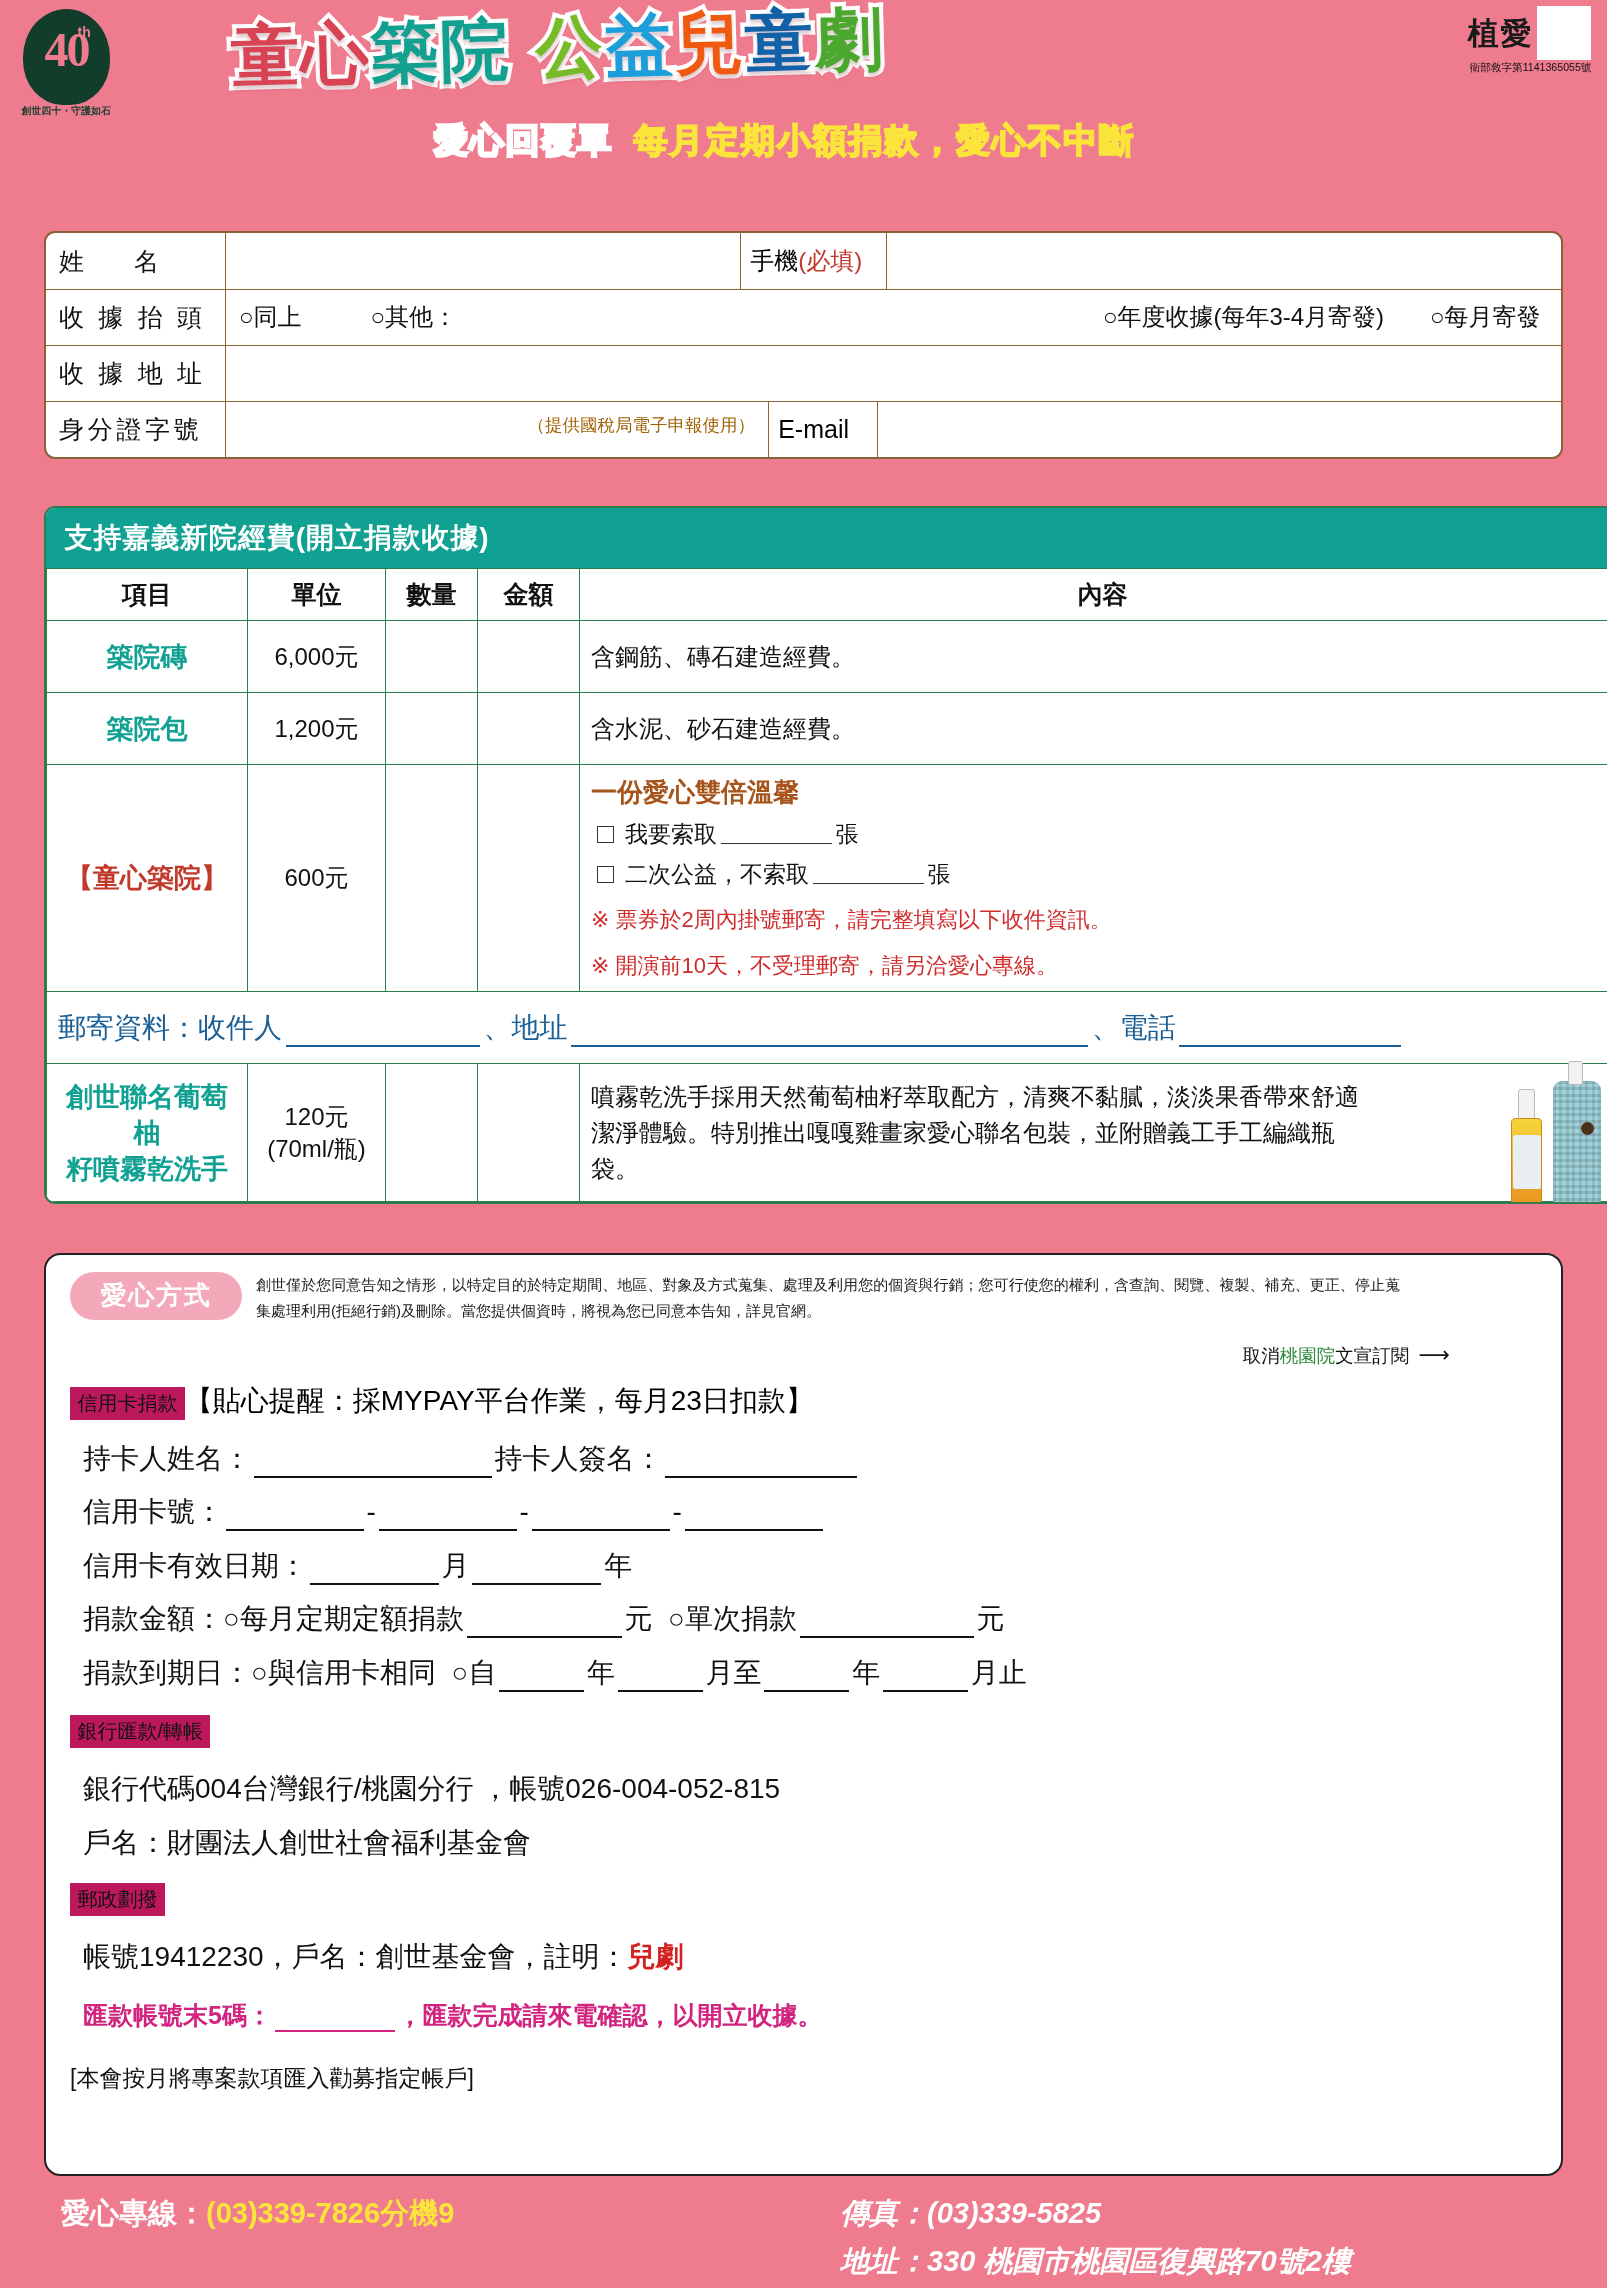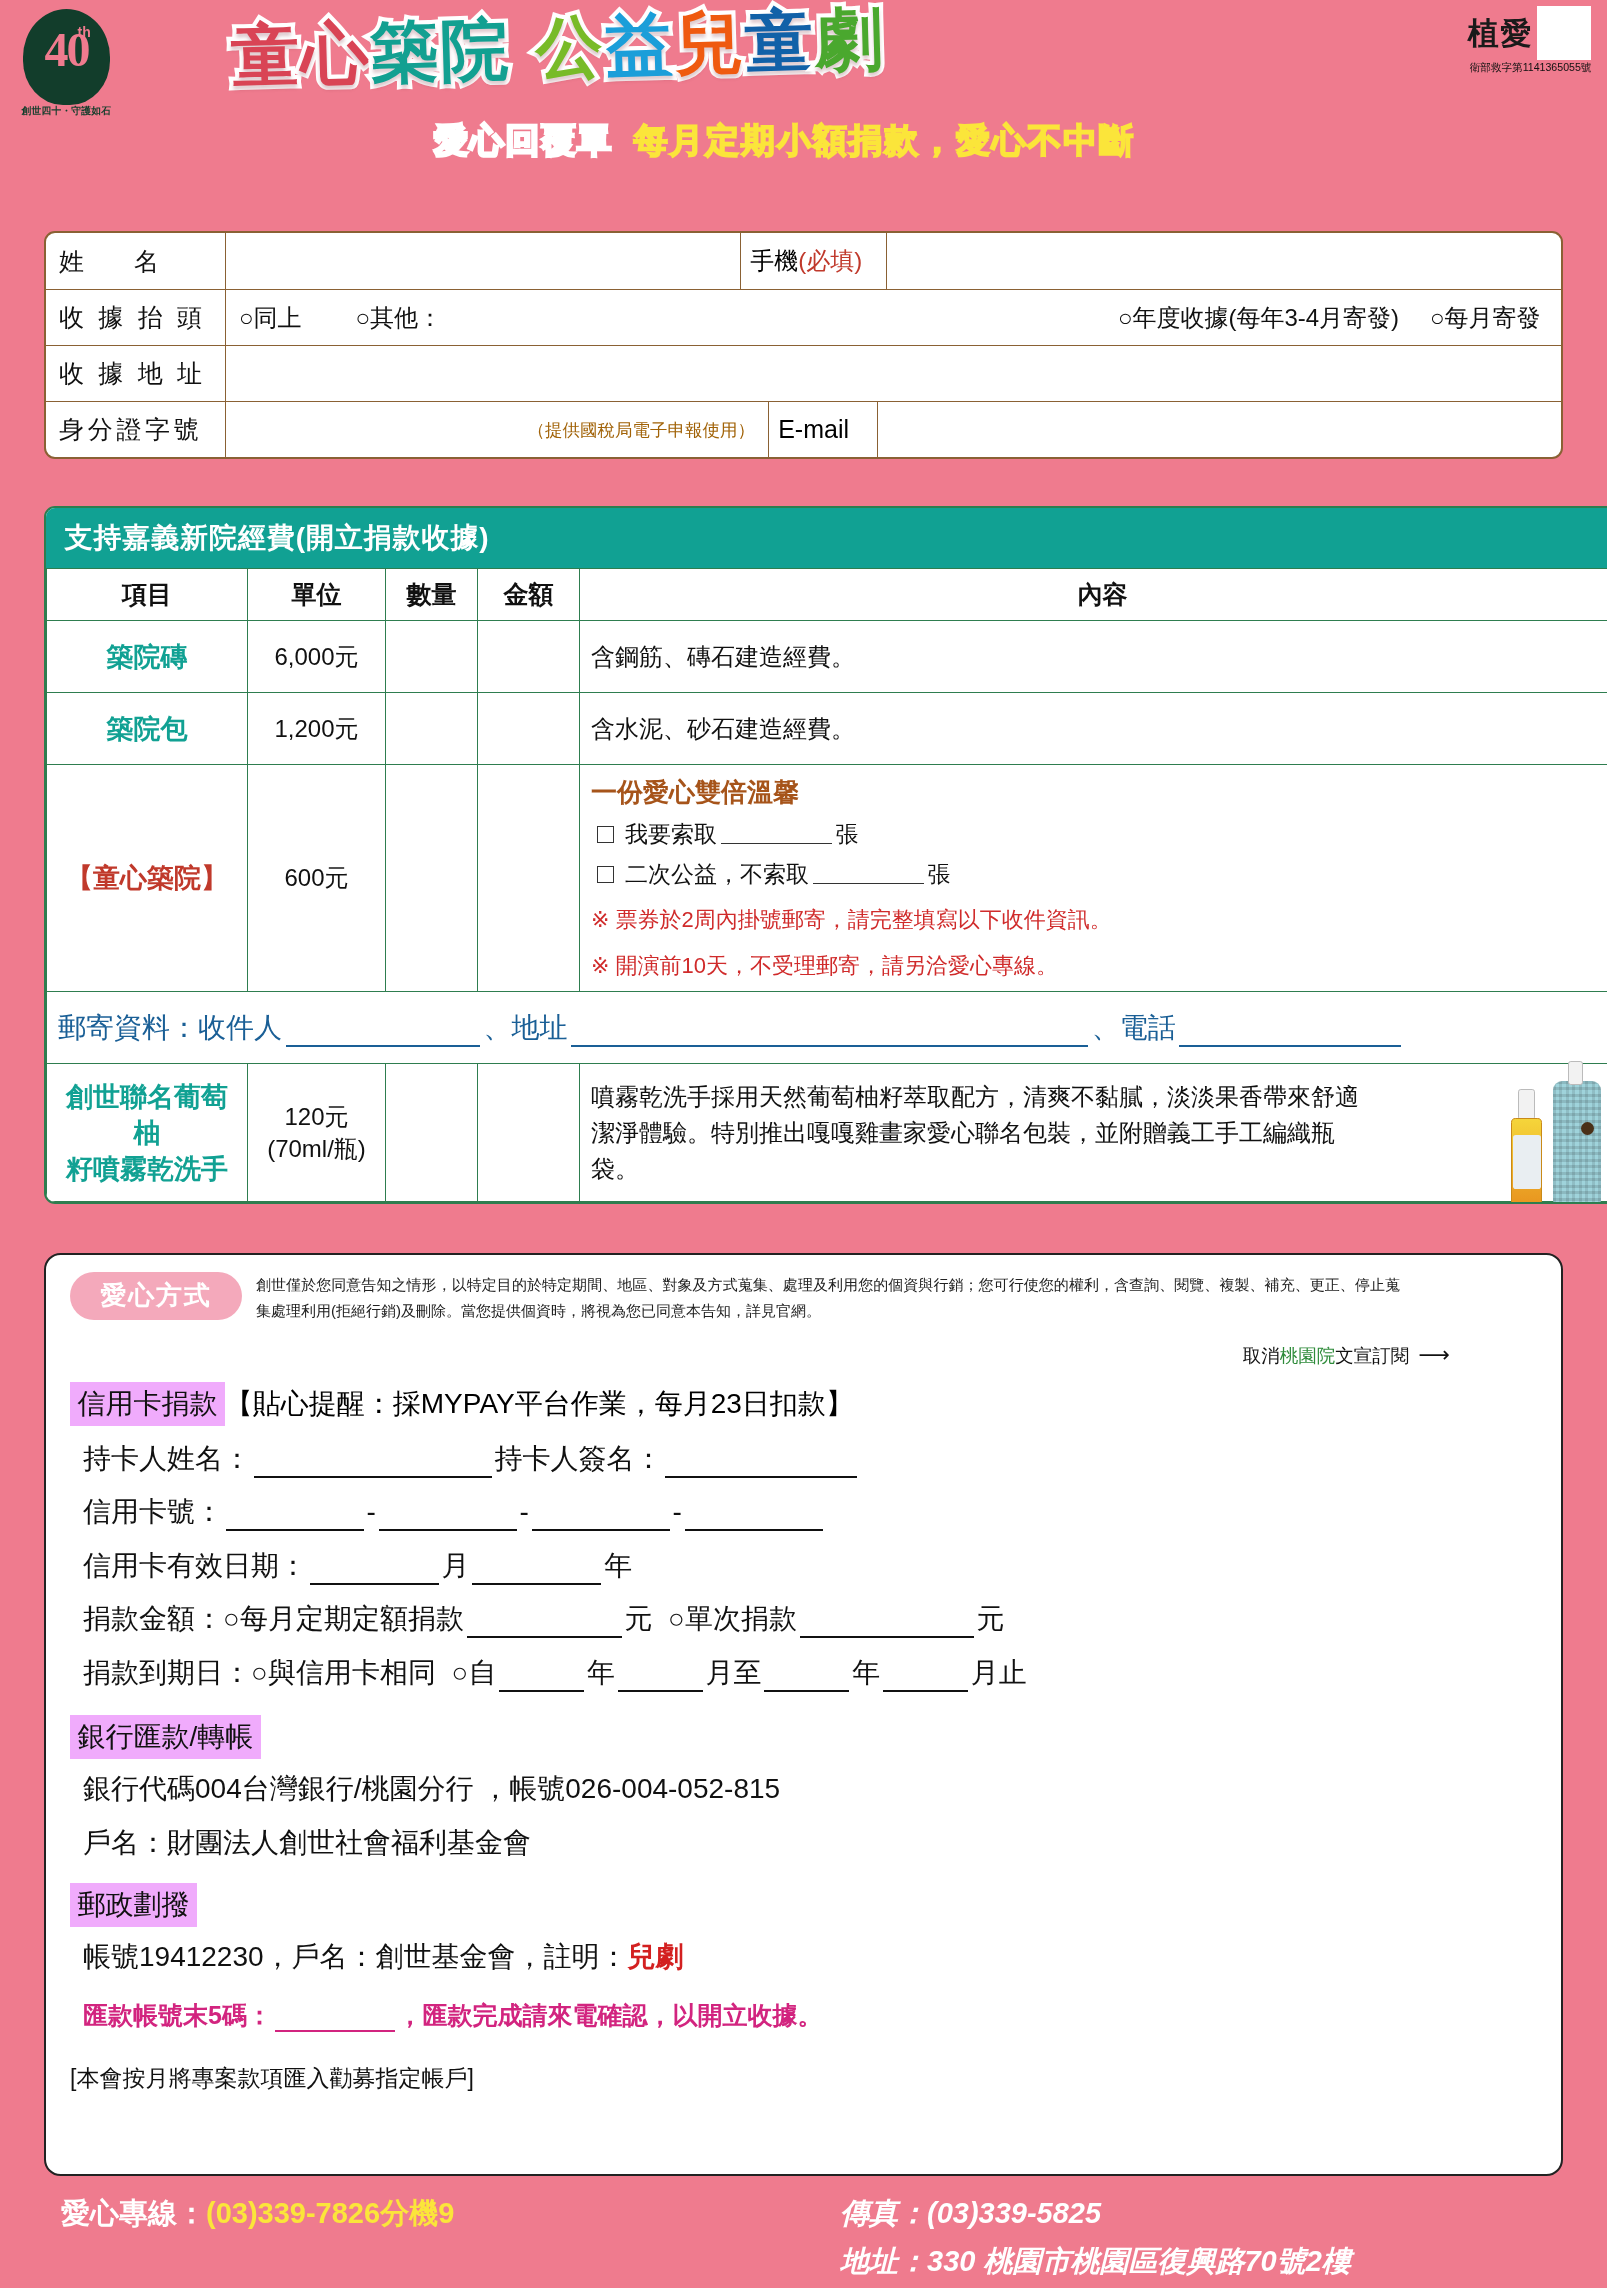--- a/index.html
+++ b/index.html
@@ -80,21 +80,21 @@
     border: 2.8px solid #8a6134; border-radius: 11px; background: #fff; overflow: hidden;
   }
   .ft-row { display: flex; border-bottom: 1.8px solid #8a6134; }
   .ft-row:last-child { border-bottom: none; }
   .ft-lab {
     width: 180px; flex: none; padding: 11px 13px; font-size: 25px; color: #111;
     display: flex; align-items: center; justify-content: space-between;
     border-right: 1.8px solid #8a6134;
   }
   .ft-lab.tight { justify-content: flex-start; letter-spacing: 3.7px; }
-  .ft-cell { flex: 1; padding: 11px 13px; font-size: 24px; color: #111; display: flex; align-items: center; }
+  .ft-cell { flex: 1; padding: 11px 13px; font-size: 24px; color: #111; display: flex; align-items: flex-start; gap: 15px; }
   .ft-cell.mid { border-right: 1.8px solid #8a6134; }
   .ft-mob { width: 146px; flex: none; border-right: 1.8px solid #8a6134; padding: 11px 9.2px;
             font-size: 24px; display: flex; align-items: center; }
   .req { color: #c0392b; }
   .ft-email { width: 109px; flex: none; border-right: 1.8px solid #8a6134; padding: 11px 9.2px;
               font-size: 25px; display: flex; align-items: center; }
   .circ { font-size: 24px; }
   .hint { font-size: 17.5px; color: #a16207; }
   .rowh-1 { min-height: 57px; }
   .rowh-2 { min-height: 54px; }
@@ -165,21 +165,21 @@
     position: absolute; right: 111px; top: 87px; font-size: 18.5px; color: #111; white-space: nowrap;
   }
   .unsub .grn { color: #2e8b3a; }
   .arrow { display: inline-block; margin-left: 9.2px; font-size: 22px; }
   .qr2 { position: absolute; right: 20px; top: 22px; width: 74px; height: 74px; background: #fff; padding: 2.8px; }
   .qr2-inner { width: 68px; height: 68px; background-color: #fff;
     background-image: linear-gradient(90deg,#000 50%,transparent 50%), linear-gradient(#000 50%,transparent 50%);
     background-size: 5.5px 5.5px, 5.5px 5.5px; opacity: .9; }
 
   .sec-tag {
-    display: inline-block; background: #f0abfc; padding: 2.8px 7.4px; font-size: 28px; color: #111; font-weight: normal;
+    display: inline-block; background: #be185d; padding: 2.8px 7.4px; font-size: 20px; color: #111; font-weight: normal;
   }
   .cc-head { position: absolute; left: 24px; top: 127px; font-size: 28px; white-space: nowrap; }
   .ln { position: absolute; font-size: 28px; color: #111; white-space: nowrap; }
   .ulb { border-bottom: 2.8px solid #111; display: inline-block; height: 28px; vertical-align: bottom; margin: 0 2.8px; }
   .sec-bank { position: absolute; left: 24px; }
   .pink-note { color: #d2247f; font-weight: bold; font-size: 25px; }
   .red-t { color: #d32020; font-weight: bold; }
   .bracket-note { position: absolute; left: 24px; font-size: 23px; color: #111; }
 
   

